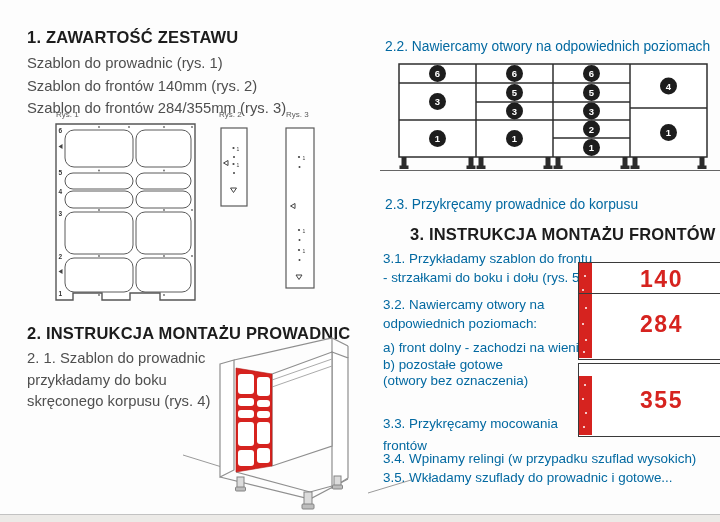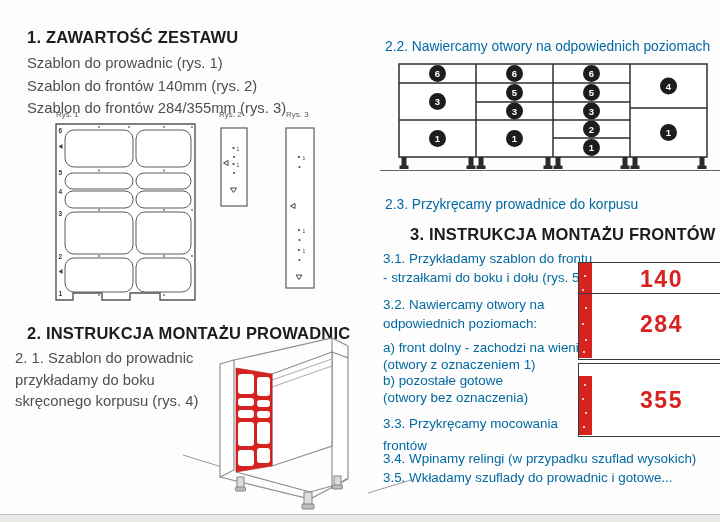--- a/index.html
+++ b/index.html
@@ -107,21 +107,21 @@
     <circle cx="16.5" cy="114" r="1" fill="#444"></circle>
     <circle cx="16" cy="124" r="1.1" fill="#444"></circle>
     <text class="hole-num" x="19.5" y="126.5">1</text>
     <circle cx="16.5" cy="134" r="1" fill="#444"></circle>
     <polygon points="13,149 19,149 16,153.5" fill="none" stroke="#444" stroke-width="1"></polygon>
   </g>
 </svg>
 
 <h1 class="abs" style="left:27px;top:324px;">2. INSTRUKCJA MONTAŻU PROWADNIC</h1>
 
-<div class="abs body-l" style="left:15px;top:348px;line-height:21.5px;">
+<div class="abs body-l" style="left:27px;top:348px;line-height:21.5px;">
   <div>2. 1. Szablon do prowadnic</div>
   <div>przykładamy do boku</div>
   <div>skręconego korpusu (rys. 4)</div>
 </div>
 
 <svg class="abs" style="left:180px;top:330px;" width="235" height="186" viewBox="0 0 235 186">
   <g stroke="#9a9a9a" stroke-width="1">
     <line x1="3" y1="125" x2="45" y2="138"></line>
     <line x1="188" y1="163" x2="231" y2="150"></line>
   </g>
@@ -235,21 +235,20 @@
   <div>- strzałkami do boku i dołu (rys. 5)</div>
 </div>
 
 <div class="abs body-r" style="left:383px;top:296px;">
   <div>3.2. Nawiercamy otwory na</div>
   <div>odpowiednich poziomach:</div>
 </div>
 
 <div class="abs body-r tight" style="left:383px;top:340px;">
   <div>a) front dolny - zachodzi na wieniec</div>
-  <div>(otwory z oznaczeniem 1)</div>
   <div>b) pozostałe gotowe</div>
   <div>(otwory bez oznaczenia)</div>
 </div>
 
 <div class="abs body-r" style="left:383px;top:413px;line-height:22px;">
   <div>3.3. Przykręcamy mocowania</div>
   <div>frontów</div>
 </div>
 
 <div class="abs body-r" style="left:383px;top:450px;">3.4. Wpinamy relingi (w przypadku szuflad wysokich)</div>

